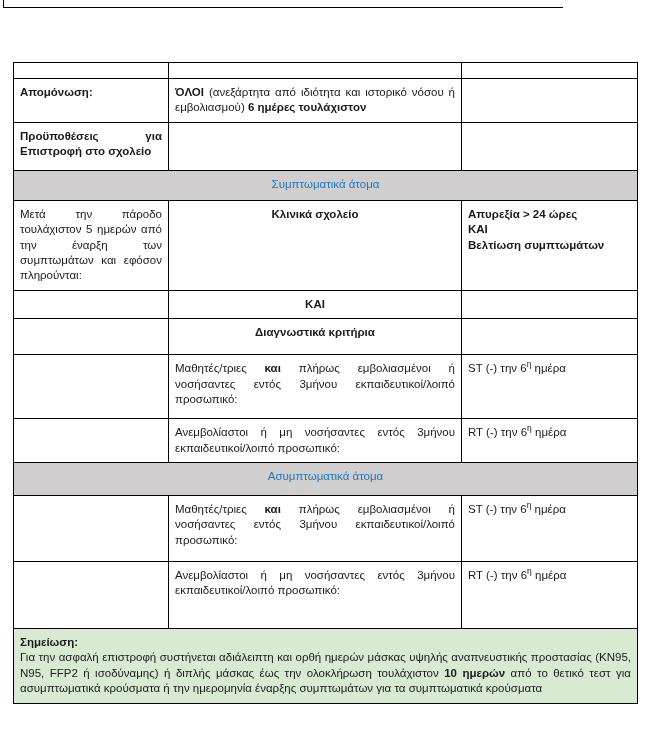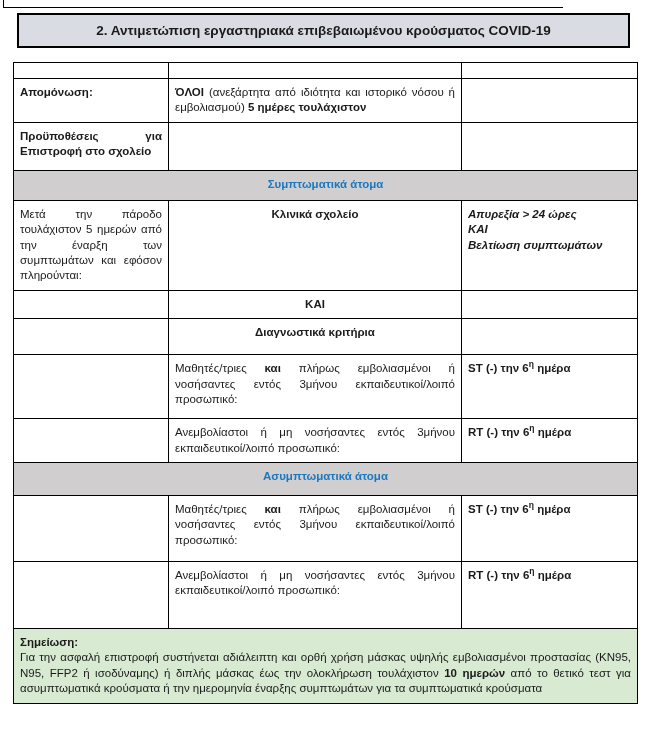--- a/index.html
+++ b/index.html
@@ -39,64 +39,61 @@
     line-height:15.4px;
     overflow:hidden;
     margin-left:9px;
   }
   .b{font-weight:bold;}
   .center{text-align:center;}
   .justify{text-align:justify;}
   td.band{
     background:var(--band-bg);
     color:var(--band-text);
-    font-weight:bold;text-align:center;
+    font-weight:normal;text-align:center;
     font-size:13.5px;
     padding-top:5px;
   }
   td.tight{line-height:13px;padding-top:1px;padding-bottom:0;}
   .sp{line-height:17.5px;}
-  .crit{line-height:19.5px;font-style:italic;}
-  td.result{font-weight:bold;font-size:11.8px;line-height:18px;}
+  .crit{line-height:19.5px;}
+  td.result{font-weight:normal;font-size:11.8px;line-height:18px;}
   sup{font-size:8.5px;vertical-align:super;line-height:0;}
   td.note{
     background:var(--note-bg);
     font-size:12.3px;line-height:16.8px;
     padding:3px 8px;
   }
 </style>
 </head>
 <body>
 
 <div class="page">
 
   <div class="crop-line-h"></div>
   <div class="crop-line-v"></div>
 
-  <div class="title-box">
-    <span>2. Αντιμετώπιση εργαστηριακά επιβεβαιωμένου κρούσματος COVID-19</span>
-  </div>
 
   <table class="main">
     <colgroup>
       <col style="width:155px">
         <col style="width:293px">
         <col style="width:176px">
     </colgroup>
 
     <tbody>
         <tr style="height:16px">
       <td></td>
       <td></td>
       <td></td>
     </tr>
 
     <tr style="height:30px">
       <td class="b">Απομόνωση:</td>
-      <td class="justify"><span class="b">ΌΛΟΙ</span> <span>(ανεξάρτητα από ιδιότητα και ιστορικό νόσου ή εμβολιασμού)</span> <span class="b">5 ημέρες τουλάχιστον</span></td>
+      <td class="justify"><span class="b">ΌΛΟΙ</span> <span>(ανεξάρτητα από ιδιότητα και ιστορικό νόσου ή εμβολιασμού)</span> <span class="b">6 ημέρες τουλάχιστον</span></td>
       <td></td>
     </tr>
 
     <tr style="height:48px">
       <td class="b justify">Προϋποθέσεις για Επιστροφή στο σχολείο</td>
       <td></td>
       <td></td>
     </tr>
 
     <tr style="height:30px">
@@ -150,19 +147,19 @@
 
     <tr style="height:67px">
       <td></td>
       <td class="justify sp">Ανεμβολίαστοι ή μη νοσήσαντες εντός 3μήνου εκπαιδευτικοί/λοιπό προσωπικό:</td>
       <td class="result"><span>RT (-) την 6</span><sup>η</sup> <span>ημέρα</span></td>
     </tr>
 
     <tr style="height:56px">
       <td colspan="3" class="note">
         <div class="b">Σημείωση:</div>
-        <div class="justify"><span>Για την ασφαλή επιστροφή συστήνεται αδιάλειπτη και ορθή χρήση μάσκας υψηλής εμβολιασμένοι προστασίας (ΚΝ95, Ν95, FFP2 ή ισοδύναμης) ή διπλής μάσκας έως την ολοκλήρωση τουλάχιστον</span> <span class="b">10 ημερών</span> <span>από το θετικό τεστ για ασυμπτωματικά κρούσματα ή την ημερομηνία έναρξης συμπτωμάτων για τα συμπτωματικά κρούσματα</span></div>
+        <div class="justify"><span>Για την ασφαλή επιστροφή συστήνεται αδιάλειπτη και ορθή ημερών μάσκας υψηλής αναπνευστικής προστασίας (ΚΝ95, Ν95, FFP2 ή ισοδύναμης) ή διπλής μάσκας έως την ολοκλήρωση τουλάχιστον</span> <span class="b">10 ημερών</span> <span>από το θετικό τεστ για ασυμπτωματικά κρούσματα ή την ημερομηνία έναρξης συμπτωμάτων για τα συμπτωματικά κρούσματα</span></div>
       </td>
     </tr>
 
   </tbody>
     </table>
 </div>
 
 </body></html>

